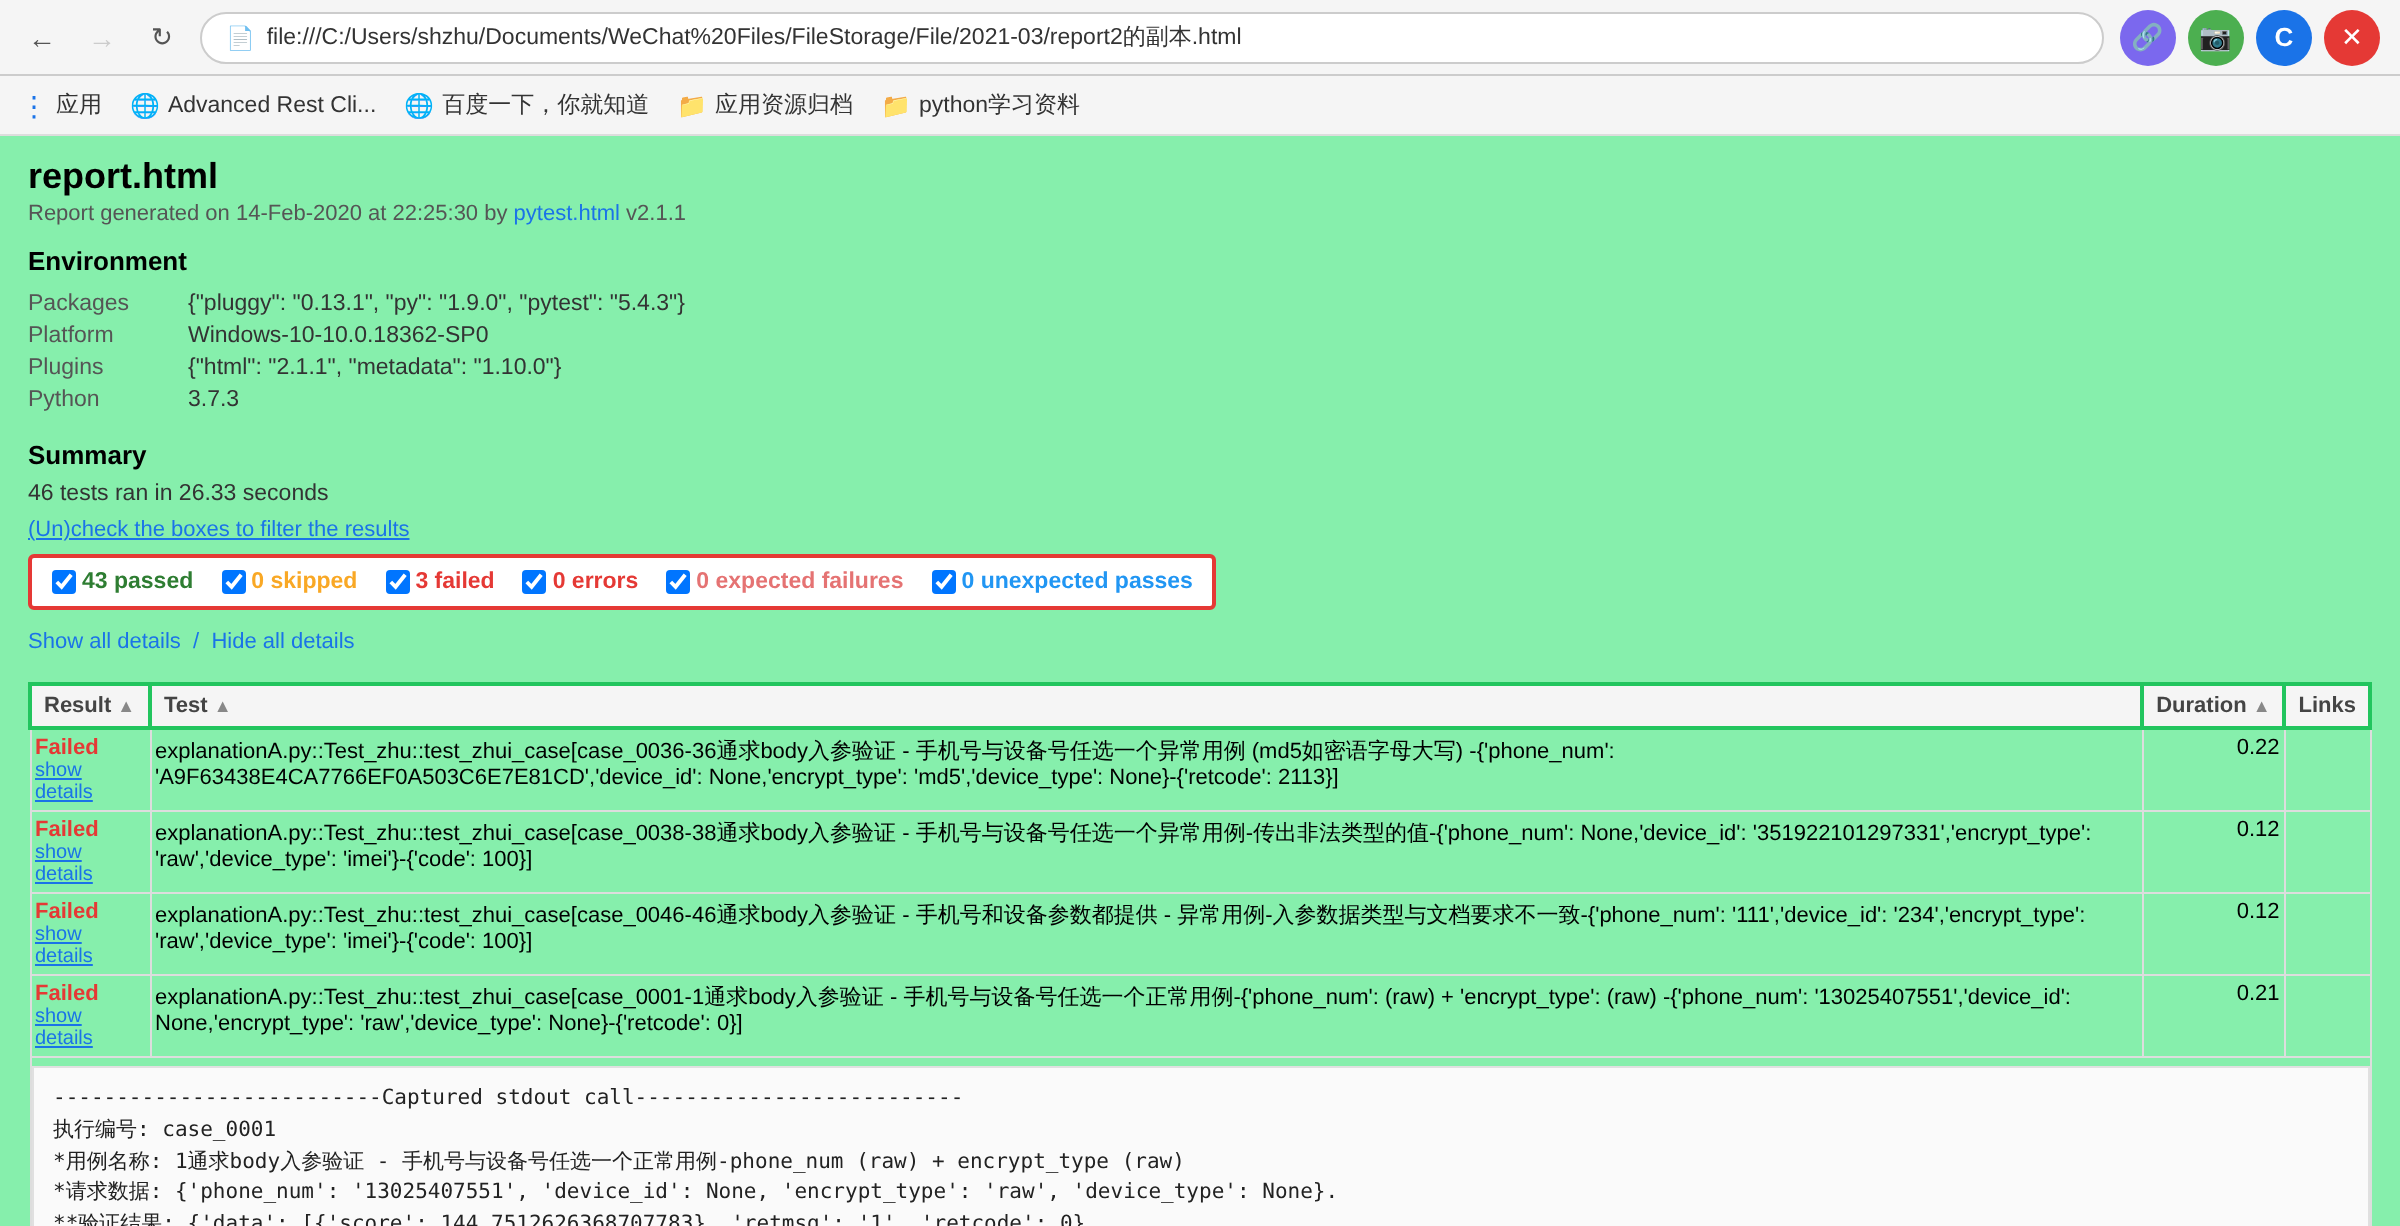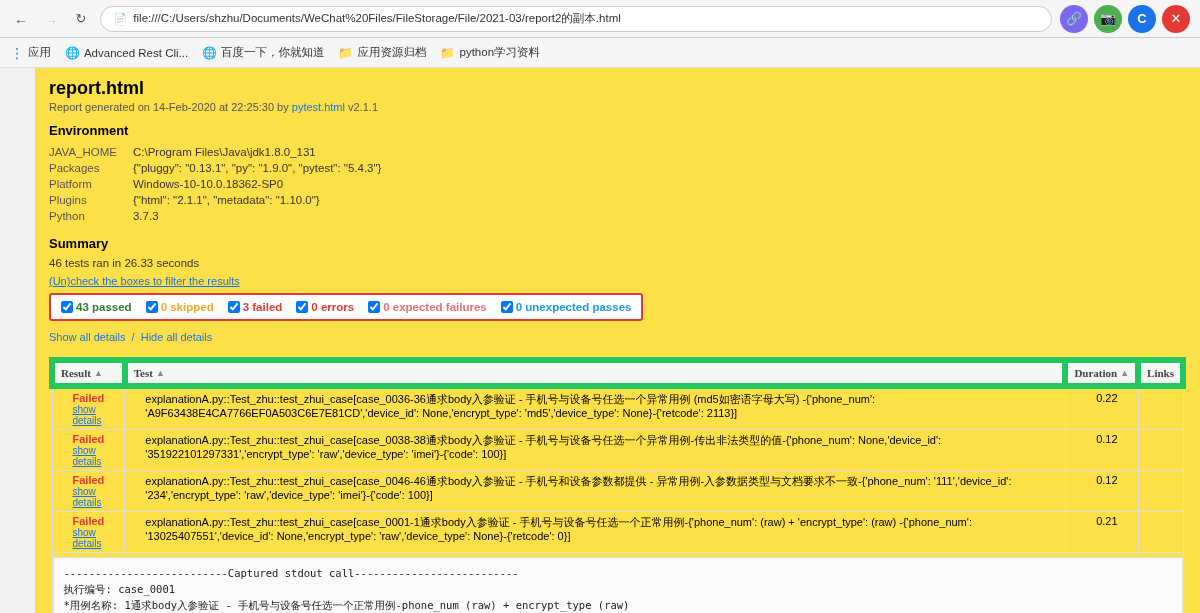--- a/index.html
+++ b/index.html
@@ -61,25 +61,24 @@
     .bookmark-item {
       display: flex; align-items: center; gap: 4px;
       font-size: 11.5px; color: #333; cursor: pointer;
       white-space: nowrap;
     }
     .bm-icon { font-size: 12px; }
     .bm-grid { font-size: 14px; color: #1a73e8; }
 
     
     .page-content {
-      background: #fde047;
+      background: #86efac;
       height: calc(613px - 38px - 30px);
       overflow-y: auto;
       padding: 10px 14px;
-      margin-left: 35px;
     }
 
     .page-title { font-size: 18px; font-weight: bold; color: #000; margin-bottom: 2px; }
     .report-meta { font-size: 11px; color: #555; margin-bottom: 10px; }
     .report-meta a { color: #1a73e8; text-decoration: none; text-align: right; }
     .section-heading { font-size: 13px; font-weight: bold; margin: 8px 0 6px 0; }
 
     
     .env-table { border-collapse: collapse; font-size: 11.5px; margin-bottom: 12px; }
     .env-table td { padding: 2px 16px 2px 0; vertical-align: top; }
@@ -110,25 +109,25 @@
     .failed-label { color: #e53935; font-weight: bold; }
     .errors-label { color: #e53935; font-weight: bold; }
     .expected-label { color: #e57373; font-weight: bold; }
     .unexpected-label { color: #2196f3; font-weight: bold; }
     .results-links { font-size: 11px; color: #1a73e8; cursor: pointer; }
     .results-links a { color: #1a73e8; text-decoration: none; }
 
     
     .results-table { width: 100%; border-collapse: collapse; font-size: 11px; }
     .results-table th {
-      background: #f5f5f5; border: 6px solid #22c55e;
-      padding: 4px 6px; text-align: left; font-size: 11px; color: #444; font-family: Liberation Serif, serif;
+      background: #f5f5f5; border: 2px solid #22c55e;
+      padding: 4px 6px; text-align: left; font-size: 11px; color: #444;
     }
     .results-table td {
-      border: 1px solid #ddd; padding: 3px 20px; vertical-align: top;
+      border: 1px solid #ddd; padding: 3px 2px; vertical-align: top;
     }
     .results-table .col-result { width: 60px; }
     .results-table .col-test { }
     .results-table .col-duration { width: 60px; text-align: right; }
     .results-table .col-links { width: 40px; }
 
     .result-failed { color: #e53935; font-weight: bold; }
     .show-details { color: #1a73e8; cursor: pointer; font-size: 10px; text-decoration: underline; display: block; }
 
     
@@ -197,24 +196,20 @@
   <div class="report-meta">
     <span>Report generated on 14-Feb-2020 at 22:25:30 by</span>
     <a href="#">pytest.html</a>
     <span>v2.1.1</span>
   </div>
 
   
   <div class="section-heading">Environment</div>
   <table class="env-table">
     <tbody id="env-tbody">
-        <tr>
-          <td>JAVA_HOME</td>
-          <td>C:\Program Files\Java\jdk1.8.0_131</td>
-        </tr>
         <tr>
           <td>Packages</td>
           <td>{"pluggy": "0.13.1", "py": "1.9.0", "pytest": "5.4.3"}</td>
         </tr>
         <tr>
           <td>Platform</td>
           <td>Windows-10-10.0.18362-SP0</td>
         </tr>
         <tr>
           <td>Plugins</td>

